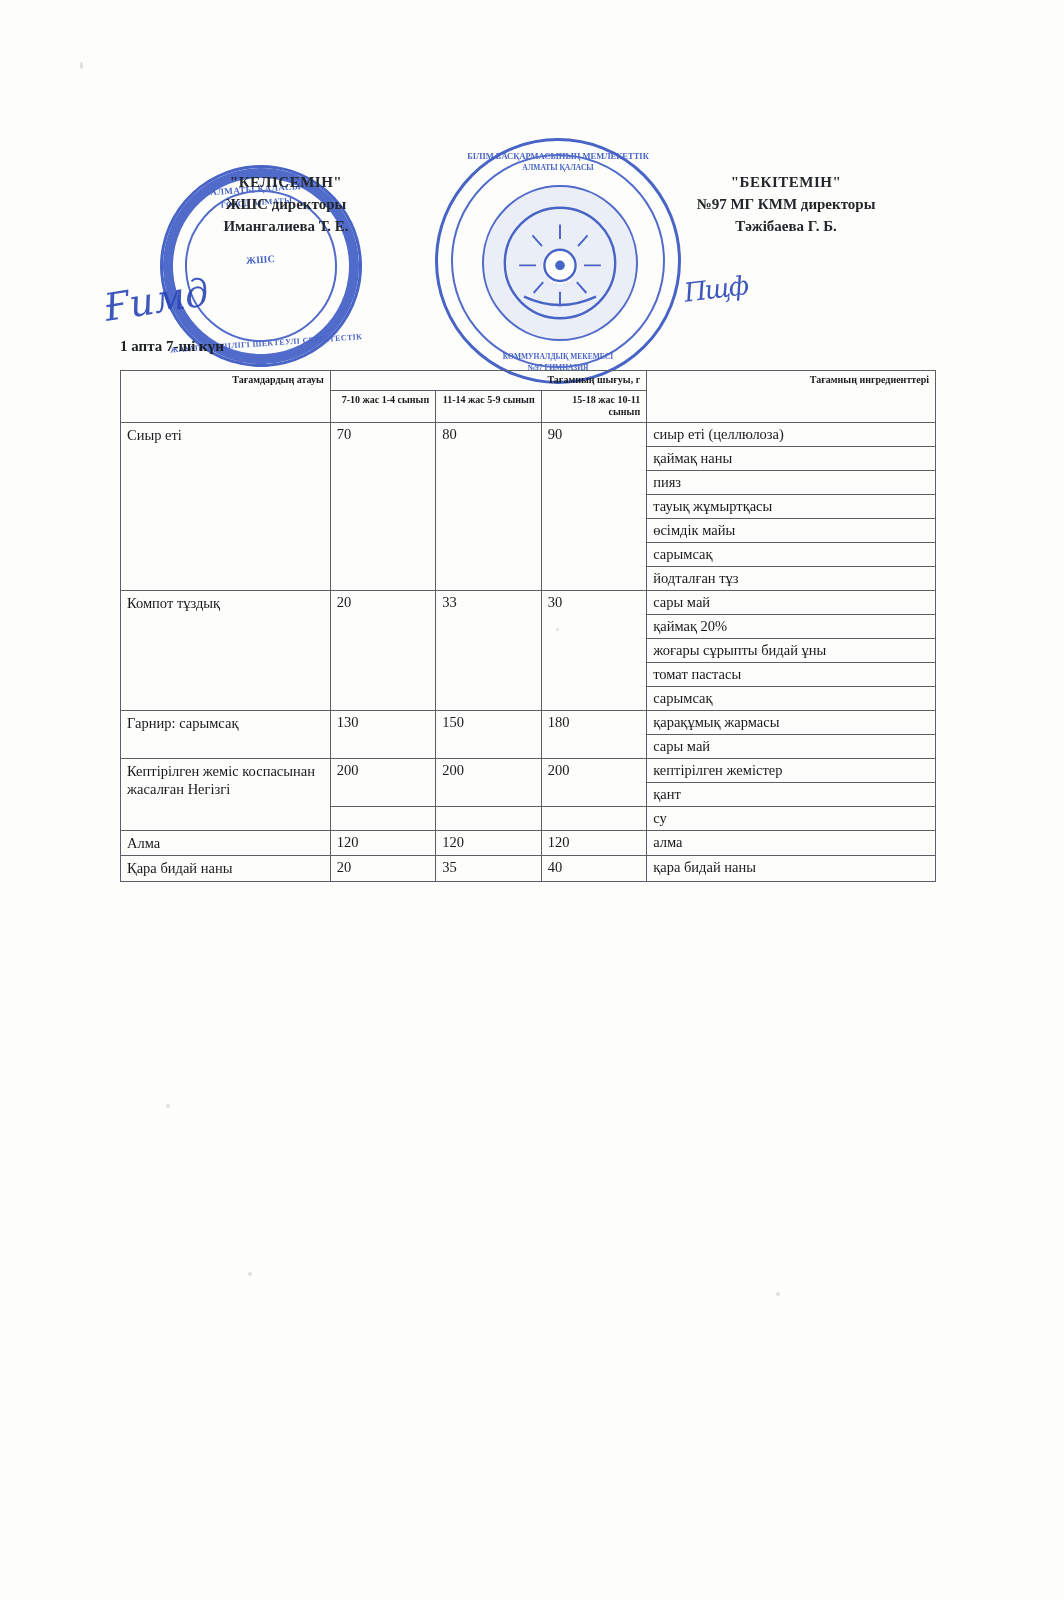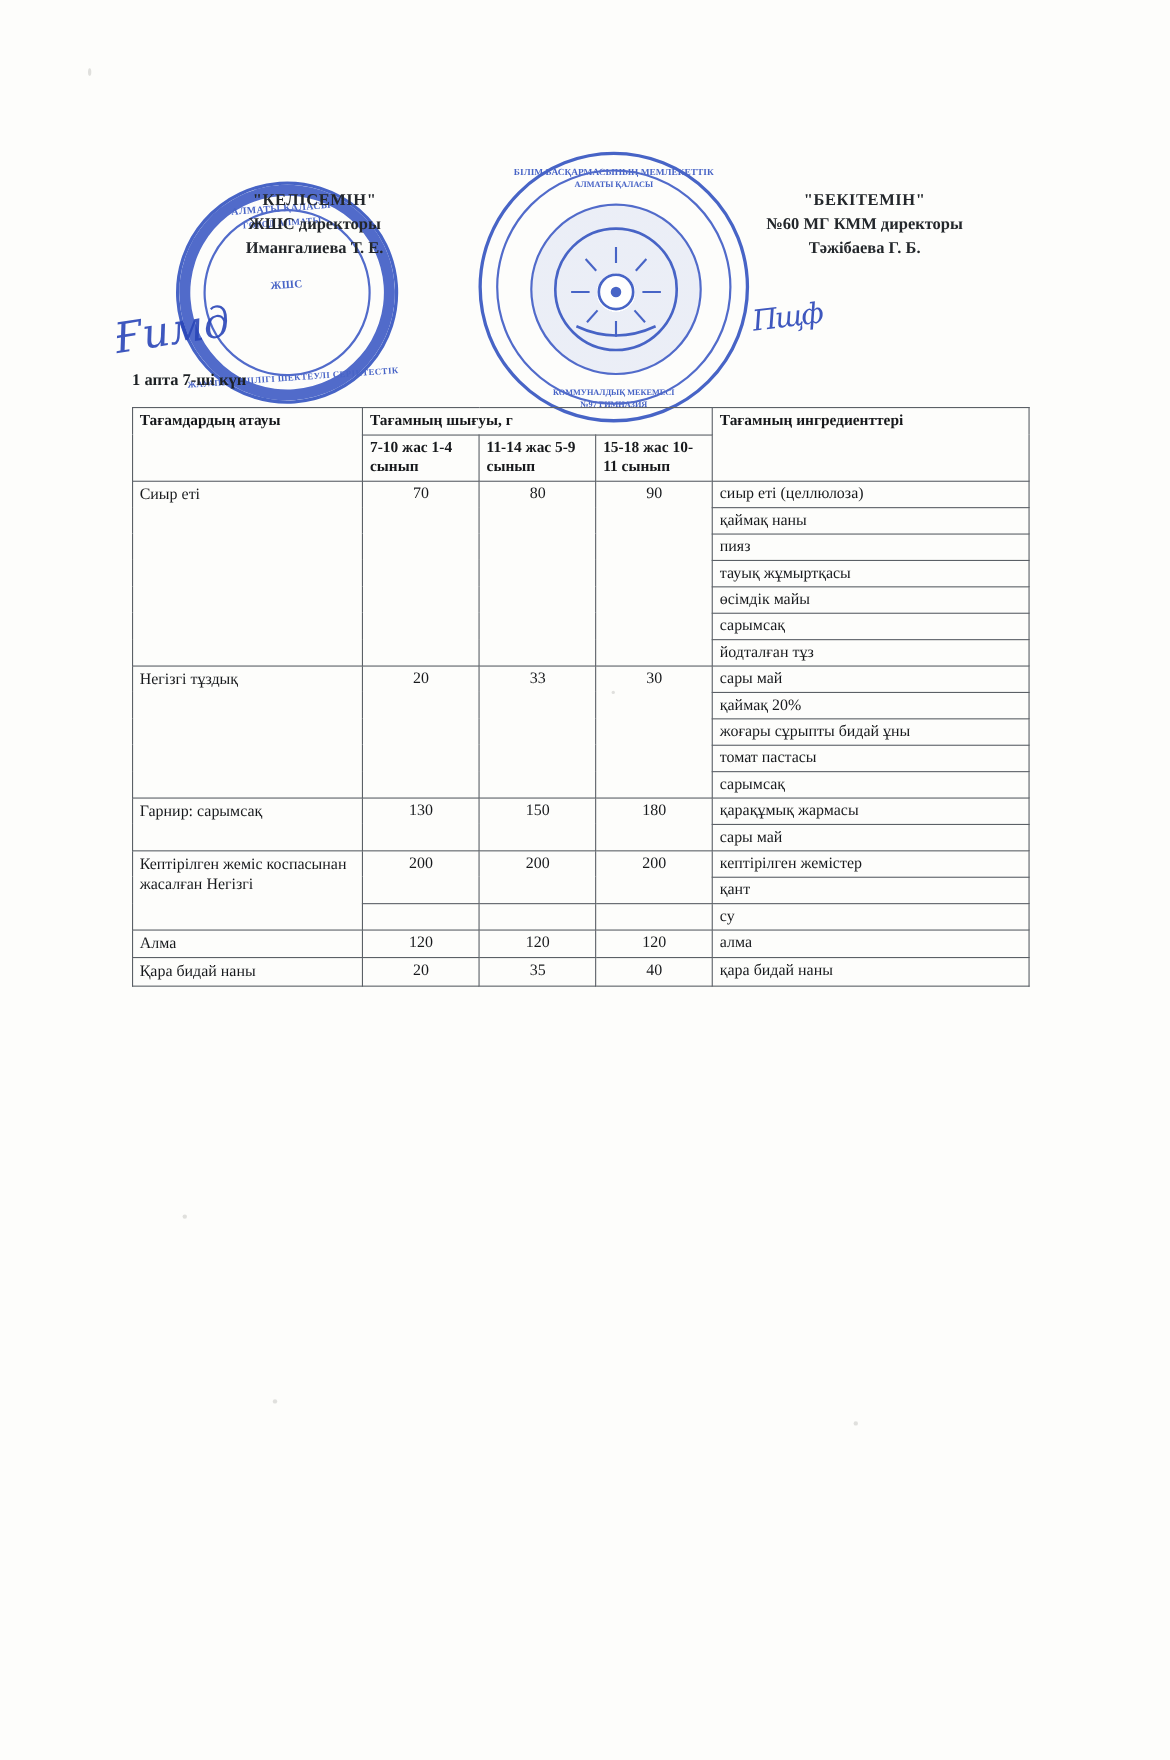--- a/index.html
+++ b/index.html
@@ -190,31 +190,31 @@
     font-size: 14.5px;
     color: #17191c;
   }
   table.menu th,
   table.menu td {
     border: 1px solid #5b6066;
     padding: 3px 6px;
     vertical-align: top;
   }
   table.menu thead th {
-    text-align: left;
-    font-weight: bold;
-    font-size: 14px;
+    text-align: right;
+    font-weight: bold;
+    font-size: 10px;
     line-height: 1.25;
   }
   .col-name  { width: 212px; }
   .col-g     { width: 100px; text-align: center; }
   .col-ingr  { width: 300px; margin-top: 24px; }
 
   td.name-cell { text-align: left; line-height: 1.3; }
-  td.num-cell  { text-align: center; }
+  td.num-cell  { text-align: left; }
   td.ingr-cell { text-align: left; }
 
   
   .speck {
     position: absolute;
     background: #c9c9c4;
     border-radius: 50%;
     opacity: .55;
   }
 </style>
@@ -262,21 +262,21 @@
     </div>
 
     <div class="approval-left">
       <div class="quoted">"КЕЛІСЕМІН"</div>
       <div>ЖШС директоры</div>
       <div>Имангалиева Т. Е.</div>
     </div>
 
     <div class="approval-right">
       <div class="quoted">"БЕКІТЕМІН"</div>
-      <div>№60 МГ КММ директоры</div>
+      <div>№97 МГ КММ директоры</div>
       <div>Тәжібаева Г. Б.</div>
     </div>
 
     <div class="sig sig-left">Ғимд</div>
     <div class="sig sig-right">Пщф</div>
   </div>
 
   <div class="day-label">1 апта 7-ші күн</div>
 
   <div class="menu-table-wrap">
@@ -313,21 +313,21 @@
           <tr>
             <td class="ingr-cell">өсімдік майы</td>
           </tr>
           <tr>
             <td class="ingr-cell">сарымсақ</td>
           </tr>
           <tr>
             <td class="ingr-cell">йодталған тұз</td>
           </tr>
           <tr>
-            <td class="name-cell" rowspan="5">Негізгі тұздық</td>
+            <td class="name-cell" rowspan="5">Компот тұздық</td>
             <td class="num-cell" rowspan="5">20</td>
             <td class="num-cell" rowspan="5">33</td>
             <td class="num-cell" rowspan="5">30</td>
             <td class="ingr-cell">сары май</td>
           </tr>
           <tr>
             <td class="ingr-cell">қаймақ 20%</td>
           </tr>
           <tr>
             <td class="ingr-cell">жоғары сұрыпты бидай ұны</td>

